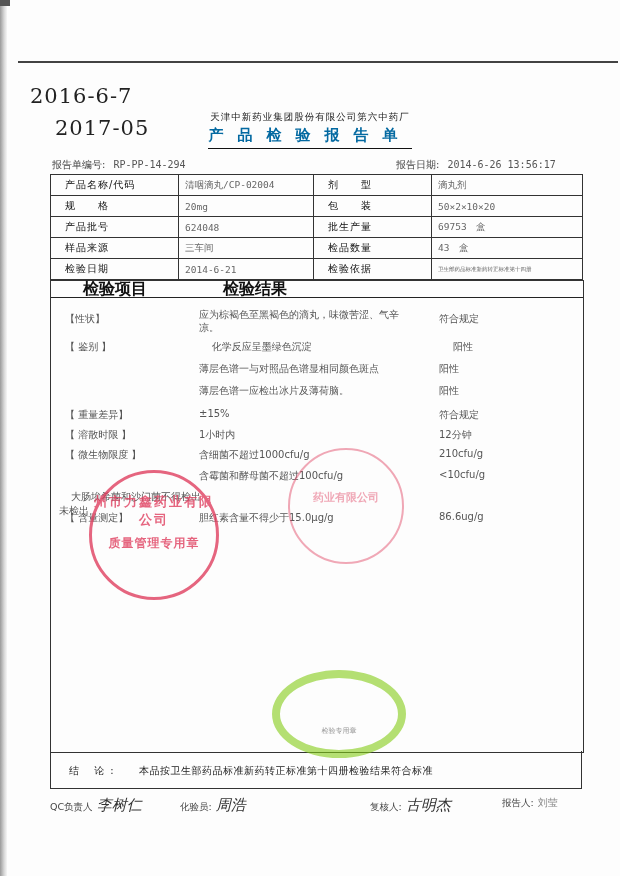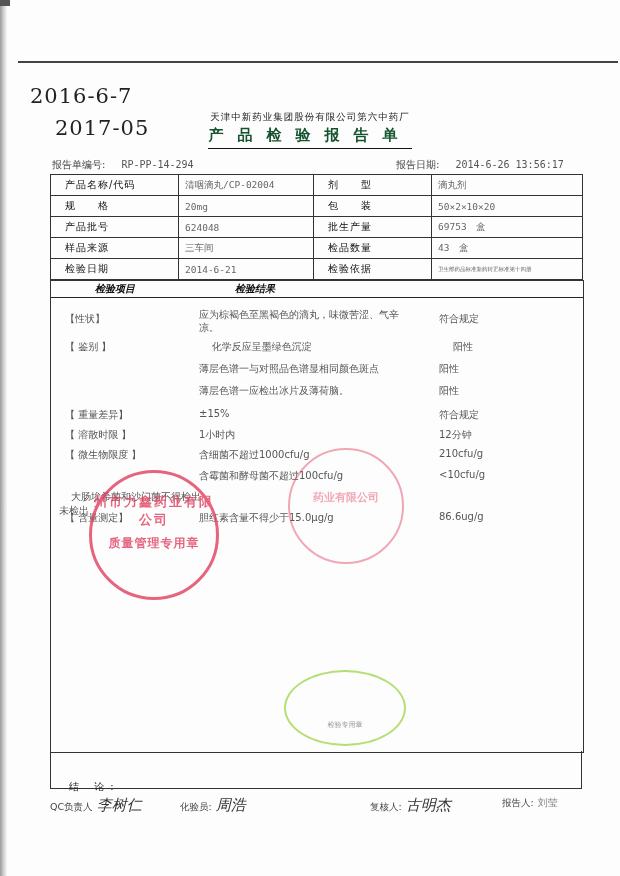--- a/index.html
+++ b/index.html
@@ -5,51 +5,51 @@
   html,body{margin:0;padding:0;}
   body{width:620px;height:876px;background:#fdfdfd;position:relative;overflow:hidden;
        font-family:"DejaVu Sans","Liberation Sans",sans-serif;color:#333;}
   .scan-edge{position:absolute;left:0;top:0;width:7px;height:876px;
        background:linear-gradient(90deg,#9a9a9a,#d8d8d8 60%,#f6f6f6);}
   .scan-edge-top{position:absolute;left:0;top:0;width:10px;height:6px;background:#555;}
   .fold-line{position:absolute;left:18px;top:61px;width:600px;height:2px;background:#222;opacity:.85;}
   .hand{position:absolute;font-family:"DejaVu Serif",serif;color:#222;font-size:21px;letter-spacing:1px;}
   .company{position:absolute;left:0;width:620px;top:111px;text-align:center;font-size:9.5px;color:#222;letter-spacing:1px;}
   .title{position:absolute;left:208px;top:126px;width:204px;text-align:center;font-size:15px;font-weight:bold;
-         letter-spacing:14px;color:#14532d;border-bottom:1.5px solid #111;padding-bottom:3px;}
+         letter-spacing:14px;color:#0369a1;border-bottom:1.5px solid #111;padding-bottom:3px;}
   .meta{position:absolute;top:158px;font-size:10px;color:#444;}
-  .meta .v{font-family:"DejaVu Sans Mono",monospace;color:#555;margin-left:16px;}
+  .meta .v{font-family:"DejaVu Sans Mono",monospace;color:#555;margin-left:8px;}
   table{border-collapse:collapse;}
   .info{position:absolute;left:50px;top:174px;width:532px;table-layout:fixed;}
   .info td{height:20px;border:1px solid #333;font-size:10px;padding:0 0 0 6px;}
   .info td.lbl{text-align:left;padding-left:14px;color:#111;letter-spacing:1px;}
   .info td.val{color:#666;font-family:"DejaVu Sans Mono",monospace;font-size:9.5px;}
   .info td.tiny{font-size:5.5px;color:#666;}
   .tests{position:absolute;left:50px;top:280px;width:532px;height:471px;border:1px solid #333;}
-  .tests-head{display:flex;height:16px;border-bottom:1.5px solid #222;font-size:10px;font-weight:bold;color:#111;font-style:italic;}
+  .tests-head{display:flex;height:16px;border-bottom:1.5px solid #222;font-size:16px;font-weight:bold;color:#111;}
   .tests-head div{text-align:center;line-height:16px;}
   .c1{width:128px;}
   .c2{width:252px;}
   .c3{width:152px;}
   .tests-body{position:relative;}
   .trow{display:flex;font-size:10px;color:#555;}
   .trow .c1{padding-left:14px;box-sizing:border-box;}
   .trow .c2{padding-left:20px;box-sizing:border-box;}
   .trow .c3{padding-left:8px;box-sizing:border-box;}
   .conclusion{position:absolute;left:50px;top:751px;width:532px;height:38px;border:1px solid #333;border-top:none;
               font-size:10px;color:#222;box-sizing:border-box;}
-  .conclusion .lbl{position:absolute;left:18px;top:29px;letter-spacing:6px;text-align:right;}
+  .conclusion .lbl{position:absolute;left:18px;top:13px;letter-spacing:6px;text-align:right;}
   .conclusion .txt{position:absolute;left:88px;top:13px;letter-spacing:.5px;}
   .sigs{position:absolute;top:796px;left:50px;width:540px;font-size:9.5px;color:#444;}
   .sig{position:absolute;}
   .sig .name{font-family:"DejaVu Serif",serif;font-style:italic;font-size:15px;color:#333;margin-left:4px;}
   .stamp{position:absolute;border-radius:50%;border:3px solid #e04060;color:#e04060;opacity:.8;}
   .stamp-text{position:absolute;width:100%;text-align:center;font-size:12px;font-weight:bold;}
-  .stamp-oval{position:absolute;left:284px;top:670px;width:118px;height:72px;border-radius:50%;
-              border:2px solid #84cc16;opacity:.6;}
+  .stamp-oval{position:absolute;left:272px;top:670px;width:118px;height:72px;border-radius:50%;
+              border:8px solid #84cc16;opacity:.6;}
   .stamp-oval span{position:absolute;width:100%;text-align:center;font-size:7px;color:#555;}
 </style>
 </head>
 <body>
 
 <div class="scan-edge"></div>
 <div class="scan-edge-top"></div>
 <div class="fold-line"></div>
 
 <div class="hand" style="left:30px;top:84px;">2016-6-7</div>
@@ -173,20 +173,21 @@
 <div class="stamp" style="left:288px;top:448px;width:112px;height:112px;opacity:.45;border-width:2px;">
   <div class="stamp-text" style="top:40px;font-size:11px;">药业有限公司</div>
 </div>
 
 <div class="stamp-oval">
   <span style="top:48px;">检验专用章</span>
 </div>
 
 <div class="conclusion">
   <span class="lbl">结 论:</span>
+  <span class="txt">本品按卫生部药品标准新药转正标准第十四册检验结果符合标准</span>
 </div>
 
 <div class="sigs">
   <div class="sig" style="left:0;">
     <span>QC负责人</span><span class="name">李树仁</span>
   </div>
   <div class="sig" style="left:130px;">
     <span>化验员:</span><span class="name">周浩</span>
   </div>
   <div class="sig" style="left:320px;">

